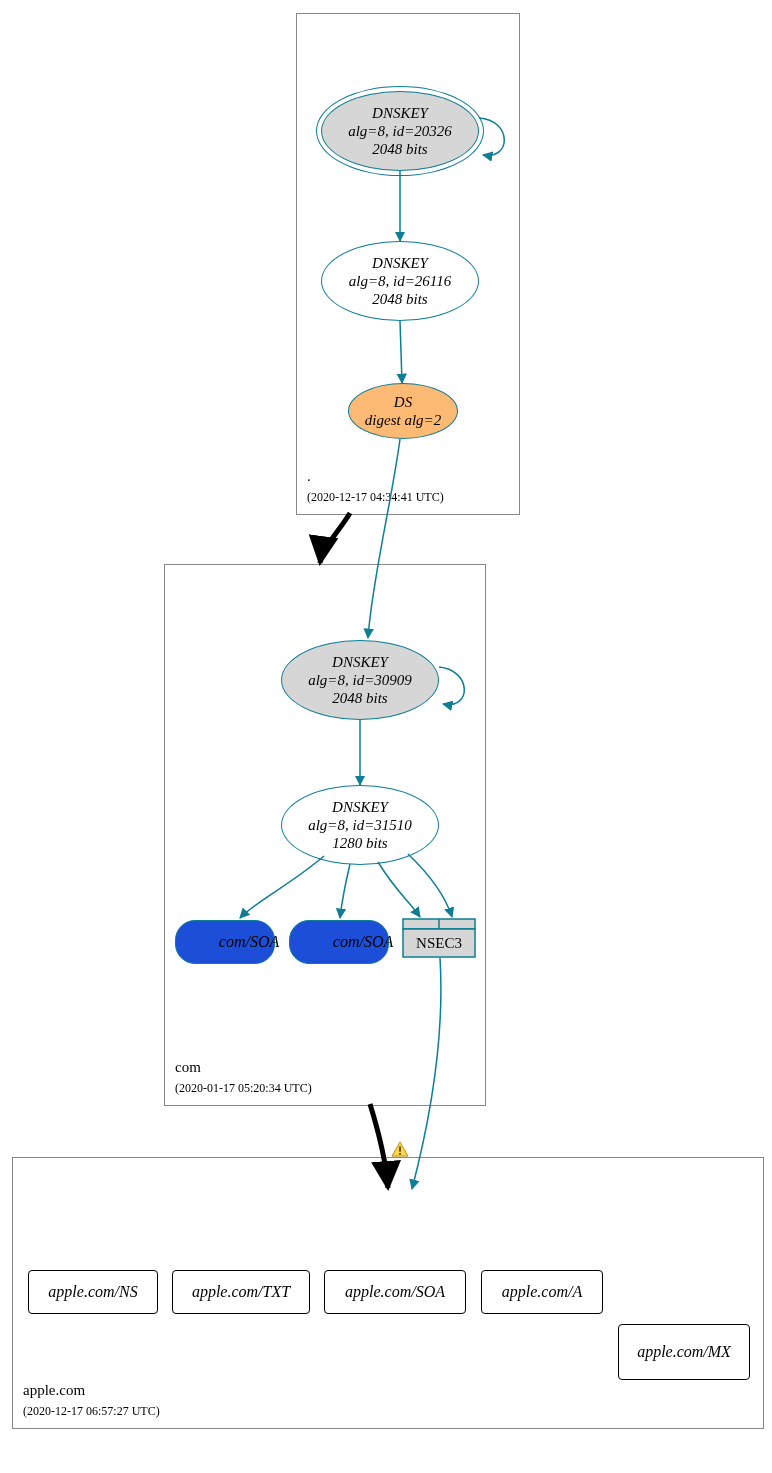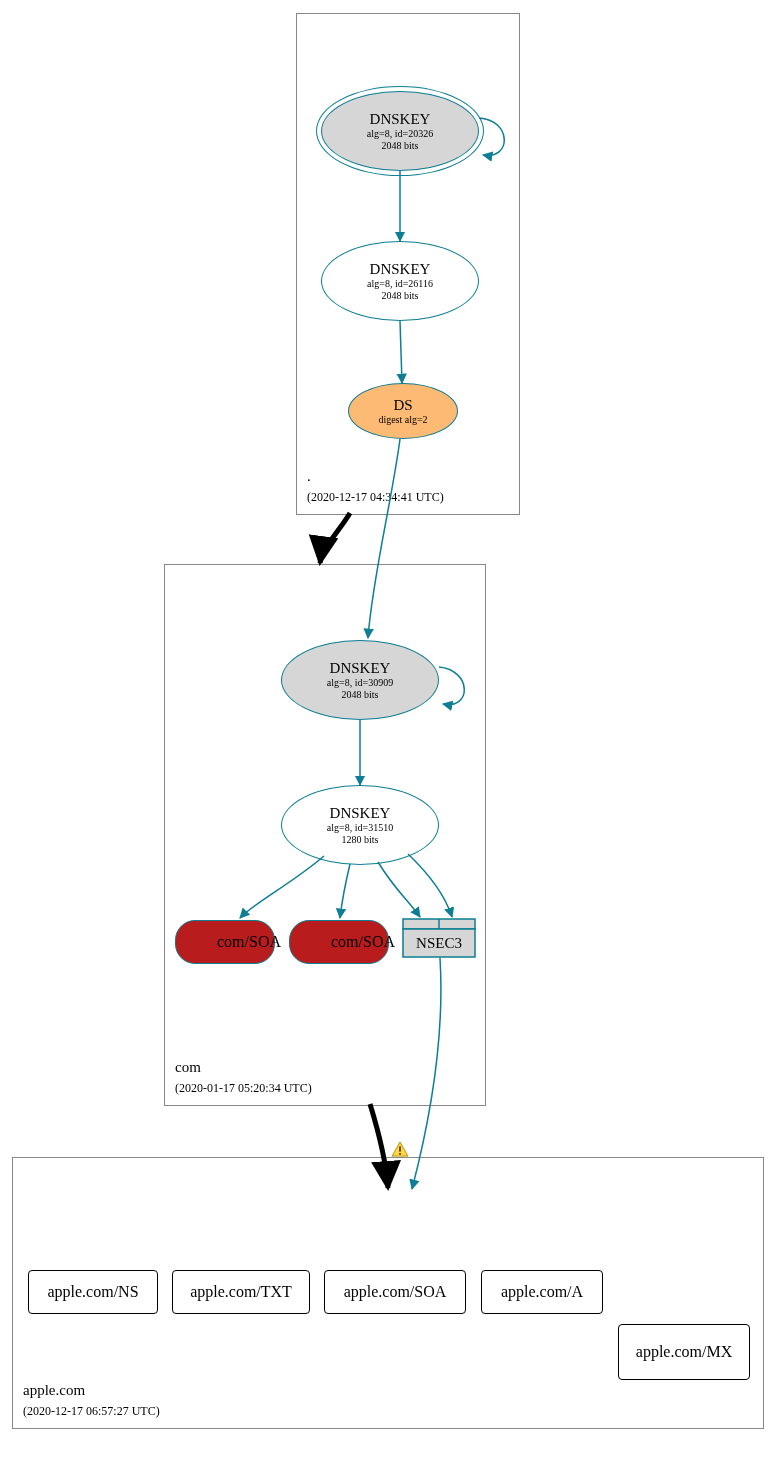--- a/index.html
+++ b/index.html
@@ -28,20 +28,21 @@
     font-size: 12px;
   }
   .node {
     position: absolute;
     text-align: right;
     display: flex;
     flex-direction: column;
     justify-content: center;
     align-items: center;
     box-sizing: border-box;
+    font-style: italic;
   }
   .ellipse {
     border-radius: 50%;
   }
   .dnskey-trust {
     border: 1.5px solid #0d7e93;
     background: #d6d6d6;
   }
   .dnskey-trust::after {
     content: "";
@@ -58,30 +59,30 @@
     border: 1.5px solid #0d7e93;
     background: #fff;
   }
   .ds-node {
     border: 1.5px solid #0d7e93;
     background: #fdba74;
   }
   .rounded-rect {
     border: 1.5px solid #0d7e93;
     border-radius: 20px;
-    background: #b91c1c;
+    background: #1d4ed8;
     padding-left: 48px;
   }
   .rounded-rect-black {
     border: 1.5px solid #000;
     border-radius: 4px;
     background: #fff;
   }
   .title { font-size: 15px; }
-  .sub { font-size: 10px; line-height: 1.2; }
+  .sub { font-size: 15px; line-height: 1.2; }
   svg.overlay {
     position: absolute;
     top: 0; left: 0;
     pointer-events: none;
   }
   .warn-icon {
     position: absolute;
     width: 18px;
     height: 16px;
   }

